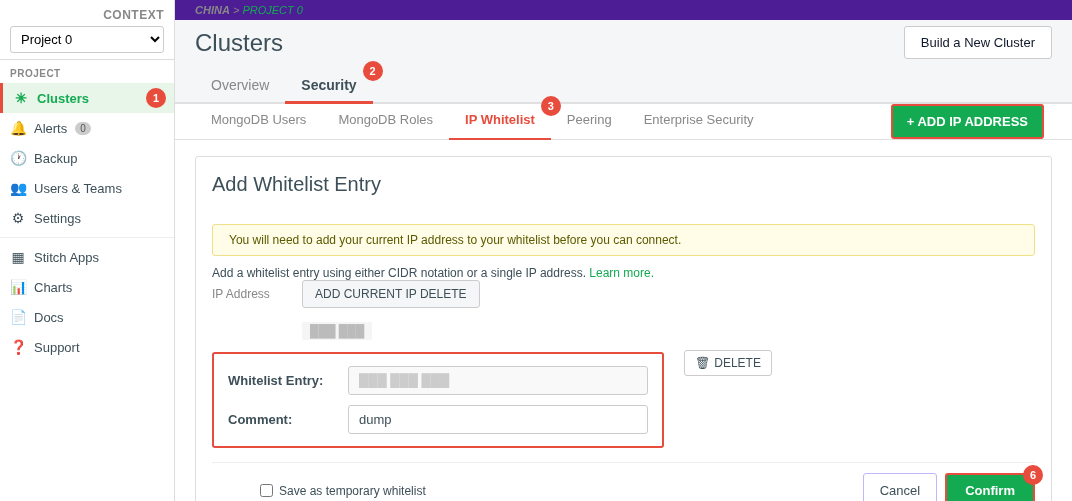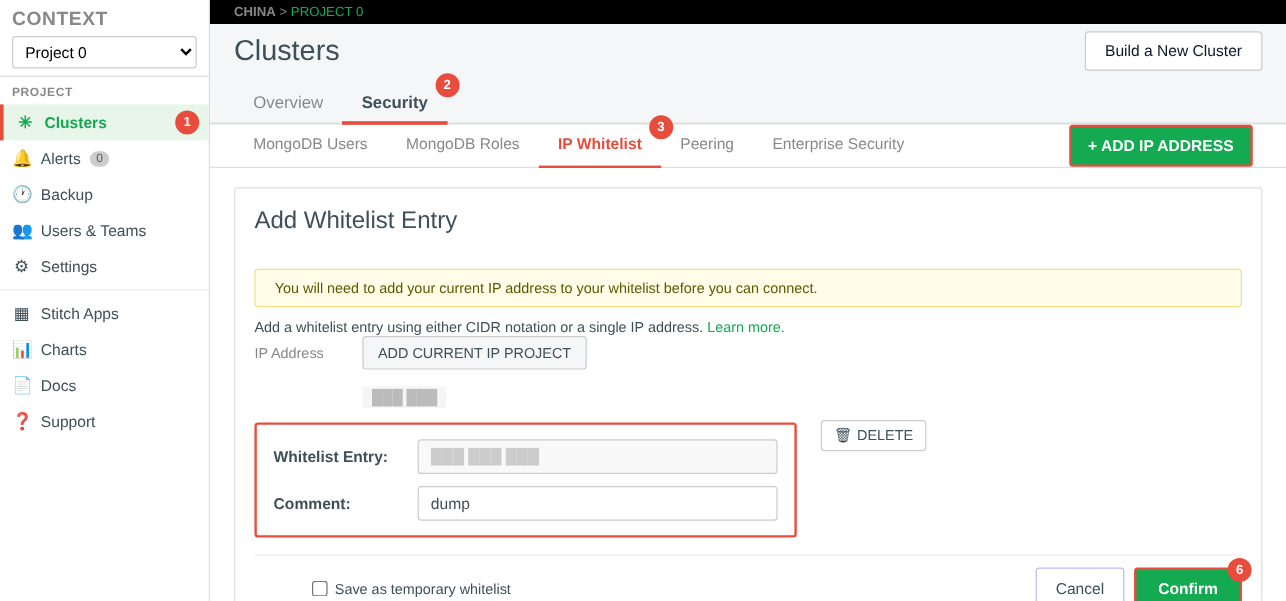--- a/index.html
+++ b/index.html
@@ -13,25 +13,26 @@
       display: flex;
       flex-direction: column;
       flex-shrink: 0;
       height: 100%;
     }
     .sidebar-context {
       padding: 8px 10px 6px;
       border-bottom: 1px solid #ddd;
     }
     .sidebar-context-label {
-      font-size: 16px;
+      font-size: 12px;
       color: #888;
       font-weight: bold;
       letter-spacing: 0.5px;
       margin-bottom: 4px;
+      text-align: right;
     }
     .sidebar-context-select {
       width: 100%;
       border: 1px solid #ccc;
       border-radius: 3px;
       padding: 4px 6px;
       font-size: 13px;
       background: #fff;
       cursor: pointer;
     }
@@ -72,21 +73,22 @@
     .main {
       flex: 1;
       display: flex;
       flex-direction: column;
       overflow: hidden;
     }
     .breadcrumb {
       font-size: 11px;
       color: #888;
       padding: 4px 20px;
-      background: #000000;
+      background: #4c1d95;
+      font-style: italic;
     }
     .breadcrumb span { color: #13aa52; }
     .page-header {
       display: flex;
       align-items: center;
       justify-content: space-between;
       padding: 6px 20px 10px;
       background: #f5f6f7;
     }
     .page-title {
@@ -428,21 +430,21 @@
         <p class="whitelist-desc">
           <span>Add a whitelist entry using either CIDR notation or a single IP address.</span>
           <a href="#">Learn more.</a>
         </p>
 
         <div style="display:flex;align-items:flex-start;gap:20px;">
           <div>
             
             <div class="ip-address-row">
               <span class="ip-address-label">IP Address</span>
-              <button class="add-current-btn" style="position:relative;">ADD CURRENT IP PROJECT</button>
+              <button class="add-current-btn" style="position:relative;">ADD CURRENT IP DELETE</button>
             </div>
 
             
             <div style="display:flex;align-items:center;gap:10px;margin-bottom:12px;">
               <span class="ip-address-label"></span>
               <span class="ip-address-value">███ ███</span>
             </div>
 
             
             <div class="form-highlight-box">

